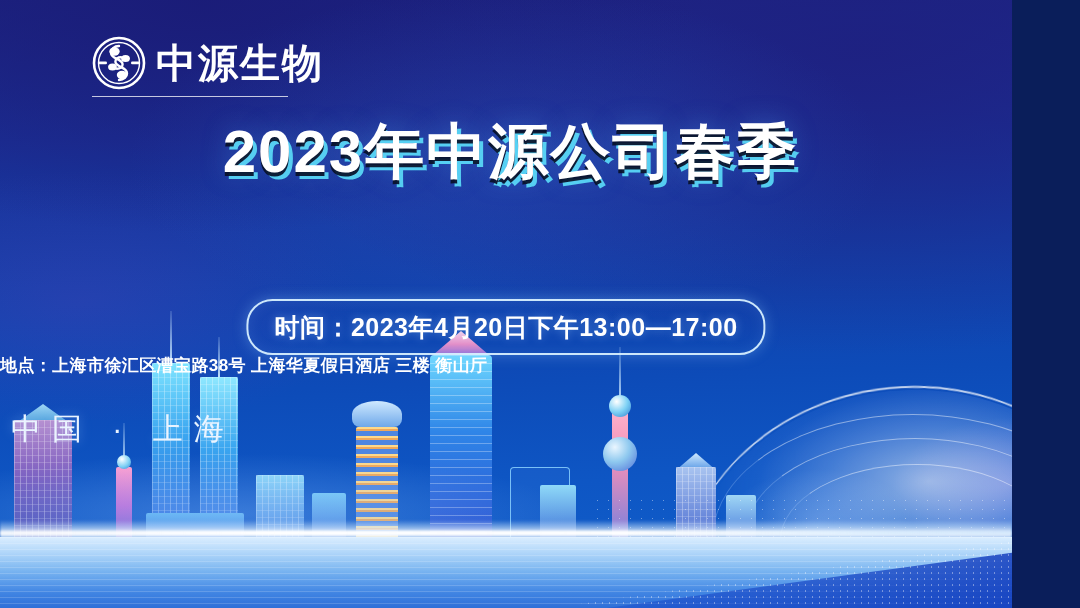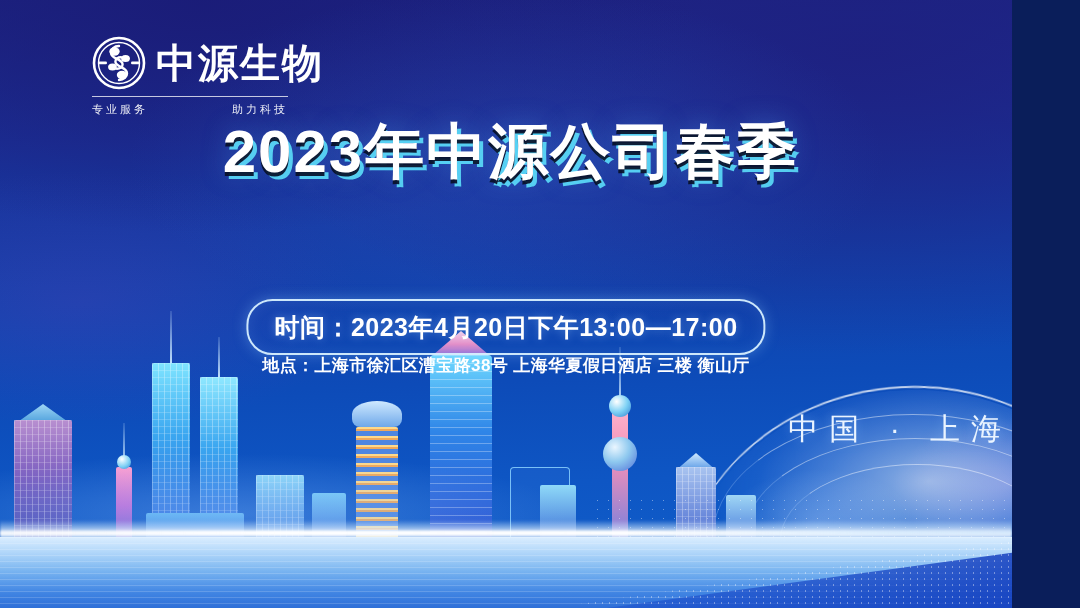--- a/index.html
+++ b/index.html
@@ -226,33 +226,32 @@
     letter-spacing: 0.5px;
     white-space: nowrap;
     box-shadow: 0 0 14px rgba(140,200,255,0.35), inset 0 0 14px rgba(140,200,255,0.12);
     text-shadow: 0 0 10px rgba(150,205,255,0.45);
   }
 
   
   .place {
     position: absolute;
     left: 0; right: 0; top: 354px;
-    text-align: center;
     color: #ffffff;
     font-size: 17px;
     font-weight: 700;
     letter-spacing: 0.4px;
     white-space: nowrap;
   }
 
   
   .citycountry {
     position: absolute;
     left: 0; right: 0; top: 409px;
-    text-align: right;
+    text-align: left;
     color: #eaf4ff;
     font-size: 30px;
     font-weight: 400;
     letter-spacing: 11px;
     text-indent: 11px;
     white-space: nowrap;
     text-shadow: 0 0 12px rgba(150,200,255,0.45);
   }
 </style>
 </head>
@@ -342,24 +341,20 @@
           <ellipse cx="33.5" cy="22.5" rx="4.4" ry="3.6" fill="#ffffff"></ellipse>
           <ellipse cx="20.5" cy="31" rx="4.4" ry="3.6" fill="#ffffff"></ellipse>
           <ellipse cx="30" cy="39" rx="5.2" ry="4.2" fill="#ffffff"></ellipse>
           <rect x="6" y="25.6" width="9" height="2.6" rx="1.3" fill="#ffffff"></rect>
           <rect x="39" y="25.6" width="9" height="2.6" rx="1.3" fill="#ffffff"></rect>
         </svg>
       </span>
       <span class="logo-name">中源生物</span>
     </div>
     <div class="logo-rule"></div>
-    <div class="logo-tagline">
-      <span>专业服务</span>
-      <span>助力科技</span>
-    </div>
   </div>
 
   <div class="headline">
     <div class="headline-line">2023年中源公司春季</div>
   </div>
 
   <div class="time-pill">
     <span>时间：</span><span>2023年4月20日下午13:00—17:00</span>
   </div>
 

